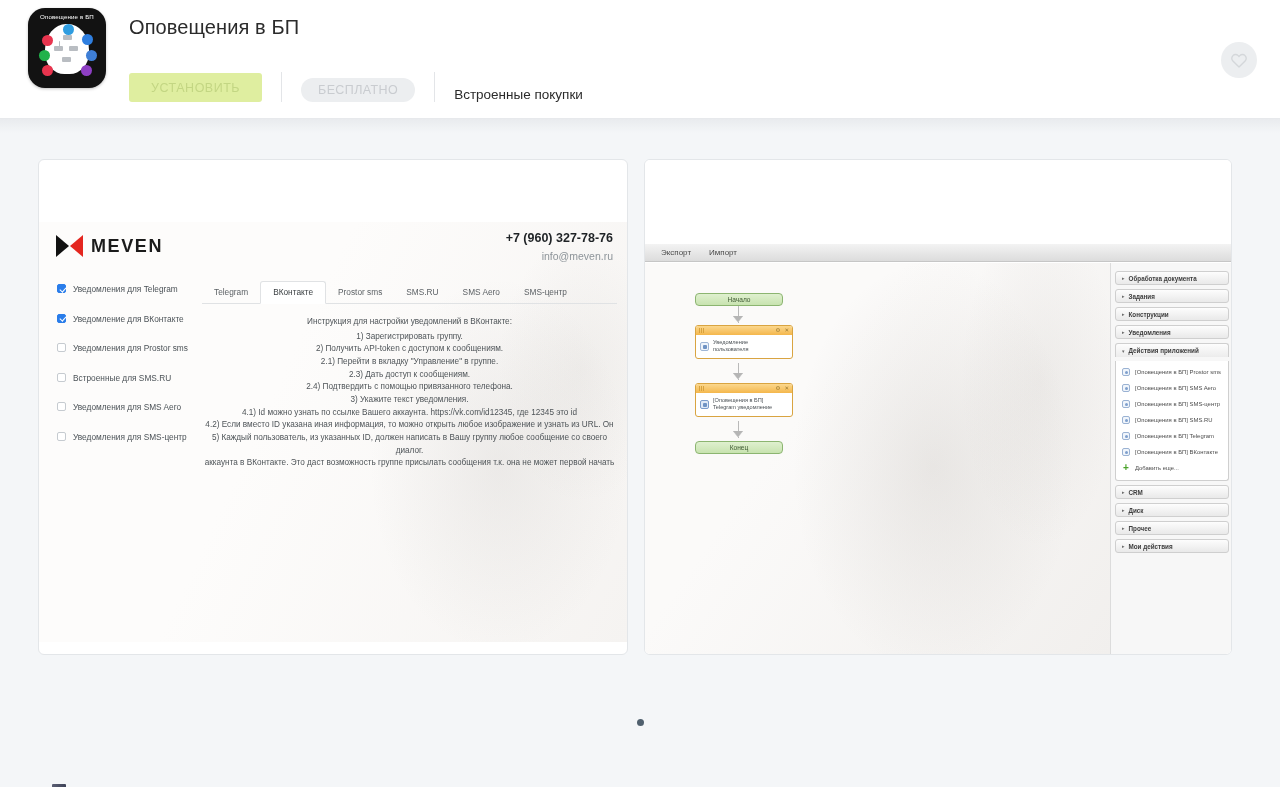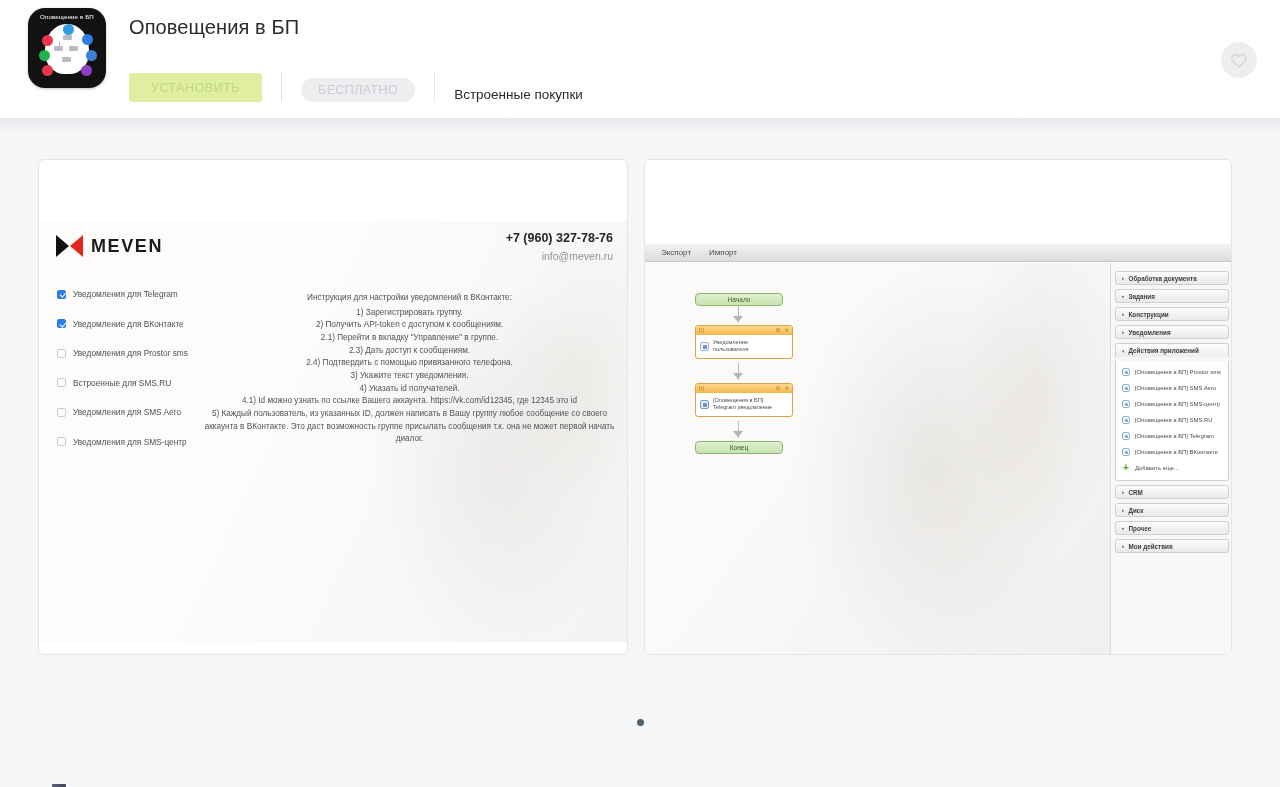--- a/index.html
+++ b/index.html
@@ -186,21 +186,21 @@
     font-size: 18px; font-weight: bold; letter-spacing: 1.6px; color: #1b1b1b;
   }
   .contact-block {
     position: absolute; right: 16px; top: 9px; text-align: right;
   }
   .contact-phone { font-size: 12.5px; font-weight: bold; color: #1f2326; }
   .contact-mail  { font-size: 10.5px; color: #8d9499; margin-top: 5px; }
 
   .checks { position: absolute; left: 18px; top: 62px; width: 150px; }
   .check-row {
-    display: flex; align-items: center; gap: 7px;
+    display: flex; gap: 7px;
     height: 20px; margin-bottom: 9.5px;
   }
   .cbox {
     width: 9px; height: 9px;
     border: 1px solid #c6cbd0;
     border-radius: 2px;
     background: #fff;
     flex: 0 0 auto;
     position: relative;
   }
@@ -470,33 +470,41 @@
             <span class="cbox"></span>
             <span class="check-label">Уведомления для SMS Aero</span>
           </div>
           <div class="check-row">
             <span class="cbox"></span>
             <span class="check-label">Уведомления для SMS-центр</span>
           </div>
         </div>
 
         <div class="tabs-panel">
+          <div class="tabs-strip">
+            <div class="tab">Telegram</div>
+            <div class="tab active">ВКонтакте</div>
+            <div class="tab">Prostor sms</div>
+            <div class="tab">SMS.RU</div>
+            <div class="tab">SMS Aero</div>
+            <div class="tab">SMS-центр</div>
+          </div>
           <div class="instr">
             <div class="instr-line lead">Инструкция для настройки уведомлений в ВКонтакте:</div>
             <div class="instr-line">1) Зарегистрировать группу.</div>
             <div class="instr-line">2) Получить API-token с доступом к сообщениям.</div>
             <div class="instr-line">2.1) Перейти в вкладку "Управление" в группе.</div>
             <div class="instr-line">2.3) Дать доступ к сообщениям.</div>
             <div class="instr-line">2.4) Подтвердить с помощью привязанного телефона.</div>
             <div class="instr-line">3) Укажите текст уведомления.</div>
-            <div class="instr-line">4) Указать id получателей.</div>
             <div class="instr-line">4.1) Id можно узнать по ссылке Вашего аккаунта. https://vk.com/id12345, где 12345 это id</div>
+            <div class="instr-line">4.2) Если вместо ID указана иная информация, то можно открыть любое изображение и узнать из URL. Он</div>
             <div class="instr-line">5) Каждый пользователь, из указанных ID, должен написать в Вашу группу любое сообщение со своего</div>
+            <div class="instr-line">диалог.</div>
             <div class="instr-line">аккаунта в ВКонтакте. Это даст возможность группе присылать сообщения т.к. она не может первой начать</div>
-            <div class="instr-line">диалог.</div>
           </div>
         </div>
       </div>
     </div>
 
     <div class="shot shot-right">
       <div class="rsh-inner">
 
         <div class="rsh-toolbar">
           <span class="rsh-menu-item">Экспорт</span>

